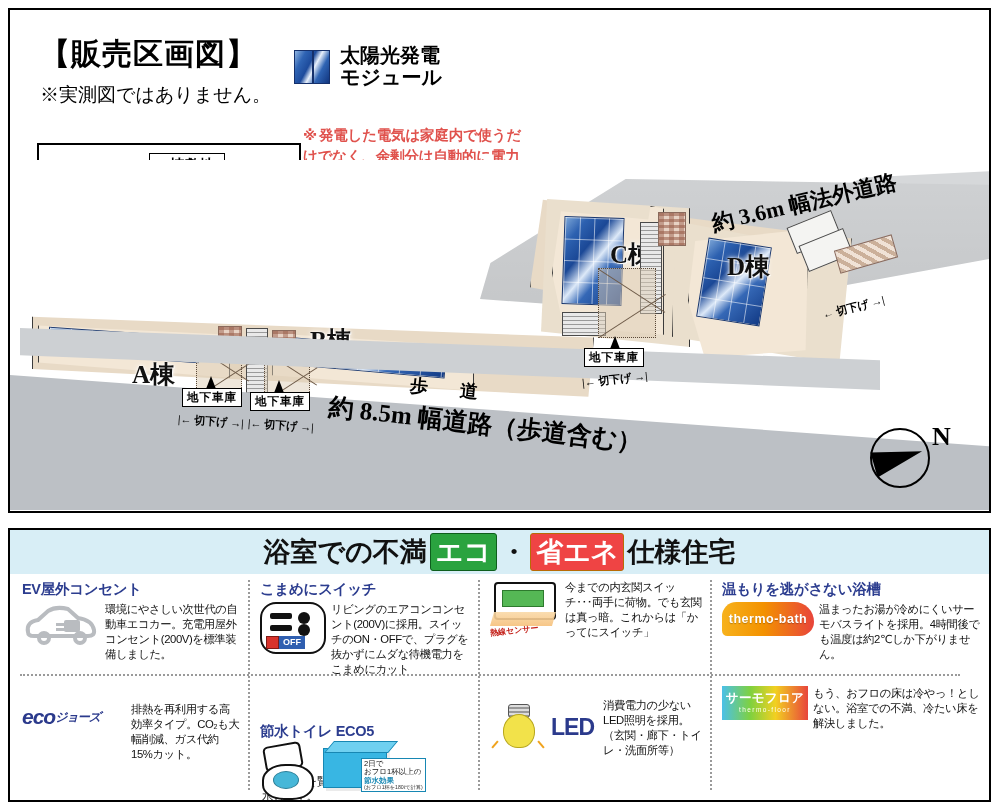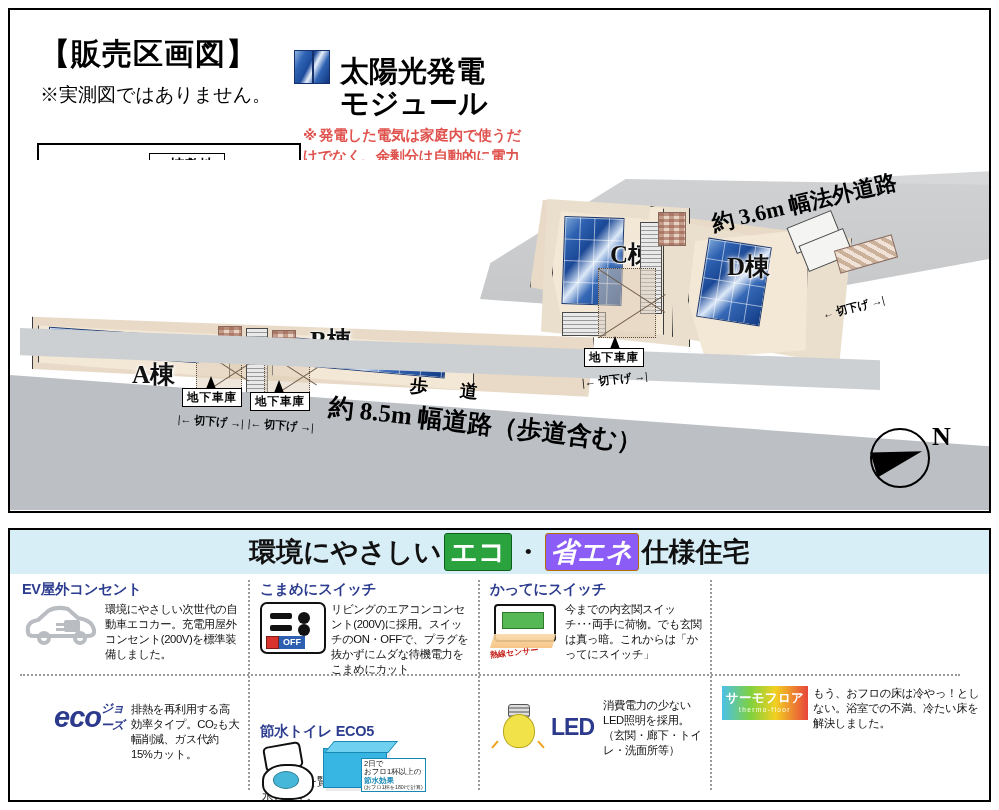--- a/index.html
+++ b/index.html
@@ -9,21 +9,21 @@
   
   .map-panel{position:absolute;left:8px;top:8px;width:983px;height:505px;border:2px solid #000;background:#fff;box-sizing:border-box;overflow:hidden;}
 
   .map-title{position:absolute;left:30px;top:24px;font-family:"Liberation Serif","DejaVu Serif",serif;font-size:30px;font-weight:bold;color:#000;letter-spacing:1px;white-space:nowrap;}
   .map-subtitle{position:absolute;left:30px;top:72px;font-family:"Liberation Serif","DejaVu Serif",serif;font-size:19px;color:#000;white-space:nowrap;}
 
   
   .legend-swatch{position:absolute;left:284px;top:40px;width:34px;height:32px;border:1.5px solid #15306b;
      background:linear-gradient(118deg,#8fb4e0 0%,#2f64b4 22%,#1d4b9c 42%,#e8f0fb 55%,#2f64b4 72%,#11357e 100%);}
   .legend-swatch:after{content:"";position:absolute;left:50%;top:0;width:1.5px;height:100%;background:#15306b;}
-  .legend-text{position:absolute;left:330px;top:45px;font-family:"Liberation Serif","DejaVu Serif",serif;font-size:29px;font-weight:bold;line-height:1.12;color:#000;white-space:nowrap;}
+  .legend-text{position:absolute;left:330px;top:34px;font-family:"Liberation Serif","DejaVu Serif",serif;font-size:20px;font-weight:bold;line-height:1.12;color:#000;white-space:nowrap;}
 
   .legend-note{position:absolute;left:293px;top:115px;width:228px;font-size:14.5px;line-height:1.42;color:#e0524d;font-weight:bold;letter-spacing:-0.2px;}
   .legend-note .mk{margin-right:2px;}
 
   
   .inset{position:absolute;left:27px;top:133px;width:260px;height:148px;border:2px solid #000;background:#fff;overflow:hidden;}
   .inset-sky{position:absolute;left:0;top:0;width:100%;height:52%;background:#fff;}
   .inset-land{position:absolute;left:-10px;top:38px;width:300px;height:70px;background:#d9c6ab;transform:rotate(-7.5deg);border-top:1px solid #8d7f6d;}
   .inset-lot{position:absolute;left:-6px;top:44px;width:300px;height:26px;background:#cfd0d2;transform:rotate(-7.5deg);border-top:1px solid #555;border-bottom:1px solid #555;}
   .inset-walk{position:absolute;left:-20px;top:72px;width:320px;height:34px;background:#c3c6ca;transform:rotate(-7.5deg);border-top:2px solid #3a3a3a;border-bottom:1px solid #3a3a3a;}
@@ -91,54 +91,54 @@
   .compass{position:absolute;left:860px;top:418px;width:56px;height:56px;border:2px solid #000;border-radius:50%;}
   .compass-needle{position:absolute;left:2px;top:22px;width:0;height:0;border-top:13px solid transparent;border-bottom:13px solid transparent;border-left:50px solid #000;transform:rotate(-16deg);transform-origin:0 50%;}
   .compass-n{position:absolute;left:922px;top:412px;font-family:"Liberation Serif","DejaVu Serif",serif;font-size:26px;font-weight:bold;}
 
   
   .eco-panel{position:absolute;left:8px;top:528px;width:983px;height:274px;border:2px solid #000;background:#fff;box-sizing:border-box;overflow:hidden;}
   .eco-head{position:absolute;left:0;top:0;width:100%;height:44px;background:#d8eef6;display:flex;align-items:center;justify-content:center;}
   .eco-head-txt{font-size:27px;font-weight:bold;color:#111;letter-spacing:0px;white-space:nowrap;display:flex;align-items:center;gap:3px;}
   .kw{display:inline-block;padding:0 5px;border-radius:3px;color:#fff;-webkit-text-stroke:0;}
   .kw.green{background:#2aa33f;border:1.5px solid #0d5e1d;}
-  .kw.orange{background:#8b5cf6;border:1.5px solid #b96b05;font-style:italic;}
+  .kw.orange{background:#ef4444;border:1.5px solid #b96b05;}
   .dot{color:#111;font-weight:bold;}
 
   .eco-grid{position:absolute;left:0;top:44px;width:100%;height:228px;}
   .cell{position:absolute;box-sizing:border-box;padding:4px 6px;}
   .cell-title{font-size:14.5px;font-weight:bold;color:#2c3d8f;text-align:left;margin-bottom:3px;white-space:nowrap;letter-spacing:-0.3px;}
   .cell-body{display:flex;gap:5px;align-items:flex-start;}
   .cell-desc{font-size:11.3px;line-height:1.32;color:#111;letter-spacing:-0.4px;}
   .vsep{position:absolute;top:6px;height:92%;border-left:2px dotted #9a9a9a;}
   .hsep{position:absolute;left:10px;width:96%;border-top:2px dotted #9a9a9a;}
 
   
   .ico{flex:0 0 auto;display:flex;align-items:center;justify-content:center;}
   .car-ico{width:78px;height:44px;}
-  .outlet-ico{width:62px;height:48px;border:2px solid #111;border-radius:7px;background:#fff;position:relative;}
+  .outlet-ico{width:62px;height:48px;border:2px solid #111;border-radius:16px;background:#fff;position:relative;}
   .outlet-ico .sl1,.outlet-ico .sl2{position:absolute;left:8px;width:22px;height:6px;background:#111;border-radius:2px;}
   .outlet-ico .sl1{top:9px;} .outlet-ico .sl2{top:21px;}
   .outlet-ico .knob{position:absolute;left:36px;top:8px;width:12px;height:12px;border-radius:50%;background:#111;}
   .outlet-ico .knob2{position:absolute;left:36px;top:20px;width:12px;height:12px;border-radius:50%;background:#111;}
   .outlet-ico .offtag{position:absolute;left:4px;bottom:3px;display:flex;}
   .outlet-ico .offtag i{display:block;width:11px;height:11px;background:#d8332c;border:1px solid #7d1b16;}
   .outlet-ico .offtag span{display:block;background:#2f5fb0;color:#fff;font-size:9px;font-weight:bold;padding:0 4px;line-height:12px;}
 
   .sensor-ico{width:70px;height:54px;position:relative;}
   .sensor-ico .body{position:absolute;left:4px;top:2px;width:58px;height:34px;border:2px solid #111;border-radius:4px;background:#fff;}
   .sensor-ico .lamp{position:absolute;left:12px;top:10px;width:40px;height:15px;background:#55b855;border:1px solid #2d7a2d;}
   .sensor-ico .beam{position:absolute;left:2px;top:32px;width:62px;height:14px;background:linear-gradient(180deg,#f9d9a8,#f6c07a);transform:skewX(-16deg);opacity:.9;}
   .sensor-ico .cap{position:absolute;left:0;bottom:-2px;font-size:8px;font-weight:bold;color:#c5241d;white-space:nowrap;transform:rotate(-6deg);}
 
   .thermo-bath{width:92px;height:34px;background:linear-gradient(90deg,#f7b21d 0%,#f39200 45%,#e8443b 100%);border-radius:16px 22px 16px 6px;position:relative;display:flex;align-items:center;justify-content:center;}
   .thermo-bath span{color:#fff;font-size:12.5px;font-weight:bold;letter-spacing:.5px;text-shadow:0 1px 1px rgba(0,0,0,.25);}
 
   .ecojoz{width:104px;height:30px;position:relative;display:flex;align-items:center;}
-  .ecojoz .t{font-size:29px;font-weight:bold;color:#2b3a8c;font-style:italic;letter-spacing:-1px;margin-left:32px;}
+  .ecojoz .t{font-size:21px;font-weight:bold;color:#2b3a8c;font-style:italic;letter-spacing:-1px;}
   .ecojoz .t2{font-size:12px;font-weight:bold;color:#2b3a8c;font-style:italic;letter-spacing:-1px;}
 
   .toilet-ico{width:58px;height:54px;position:relative;}
   .toilet-ico .tank{position:absolute;left:4px;top:0;width:34px;height:22px;background:#fff;border:2px solid #111;border-radius:5px;transform:rotate(-10deg);}
   .toilet-ico .bowl{position:absolute;left:2px;top:20px;width:48px;height:32px;background:#fff;border:2px solid #111;border-radius:45% 45% 42% 42%;}
   .toilet-ico .water{position:absolute;left:13px;top:27px;width:24px;height:16px;border-radius:50%;background:#46b7d8;border:1px solid #2c7e96;}
 
   .waterbox{width:88px;height:54px;position:relative;}
   .waterbox .bx{position:absolute;left:0;top:4px;width:62px;height:38px;background:#38b6e3;border:1px solid #1787b3;
     box-shadow:3px 3px 0 rgba(0,0,0,.08);}
@@ -277,21 +277,21 @@
 
     <div class="compass">
       <div class="compass-needle"></div>
     </div>
     <div class="compass-n">N</div>
   </div>
 
   <div class="eco-panel">
     <div class="eco-head">
       <div class="eco-head-txt">
-        <span>環境にやさしい</span>
+        <span>浴室での不満</span>
         <span class="kw green">エコ</span>
         <span class="dot">・</span>
         <span class="kw orange">省エネ</span>
         <span>仕様住宅</span>
       </div>
     </div>
 
     <div class="eco-grid">
       <div class="vsep" style="left:238px;"></div>
       <div class="vsep" style="left:468px;"></div>
@@ -328,34 +328,44 @@
                 <i></i>
                 <span>OFF</span>
               </div>
             </div>
           </div>
           <div class="cell-desc">リビングのエアコンコンセント(200V)に採用。スイッチのON・OFFで、プラグを抜かずにムダな待機電力をこまめにカット</div>
         </div>
       </div>
 
       <div class="cell" style="left:474px;top:2px;width:224px;height:98px;">
-        <div class="cell-title">かってにスイッチ</div>
         <div class="cell-body">
           <div class="ico">
             <div class="sensor-ico">
               <div class="body"></div>
               <div class="lamp"></div>
               <div class="beam"></div>
               <div class="cap">熱線センサー</div>
             </div>
           </div>
           <div class="cell-desc">今までの内玄関スイッチ･･･両手に荷物。でも玄関は真っ暗。これからは「かってにスイッチ」</div>
         </div>
       </div>
 
+      <div class="cell" style="left:706px;top:2px;width:272px;height:98px;">
+        <div class="cell-title">温もりを逃がさない浴槽</div>
+        <div class="cell-body">
+          <div class="ico">
+            <div class="thermo-bath">
+              <span>thermo-bath</span>
+            </div>
+          </div>
+          <div class="cell-desc">温まったお湯が冷めにくいサーモバスライトを採用。4時間後でも温度は約2℃しか下がりません。</div>
+        </div>
+      </div>
 
       <div class="cell" style="left:6px;top:108px;width:230px;height:104px;">
         <div class="cell-body" style="margin-top:16px;">
           <div class="ico">
             <div class="ecojoz">
               <span class="t">eco</span>
               <span class="t2">ジョーズ</span>
             </div>
           </div>
           <div class="cell-desc">排熱を再利用する高効率タイプ。CO₂も大幅削減、ガス代約15%カット。</div>

